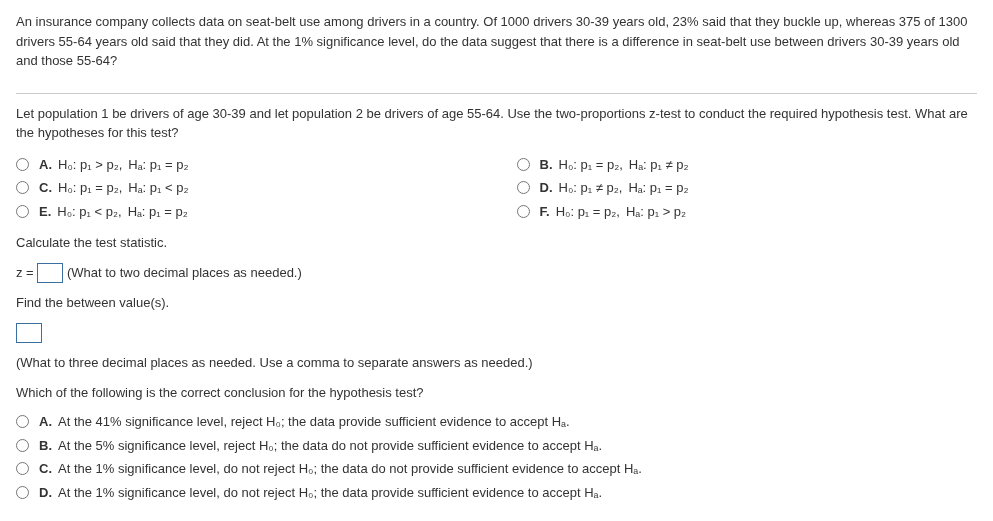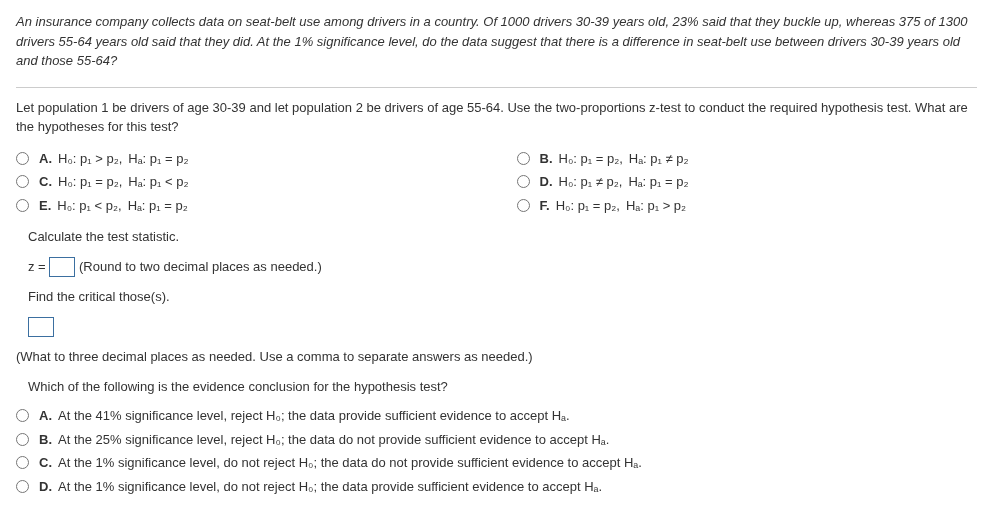--- a/index.html
+++ b/index.html
@@ -7,23 +7,22 @@
       font-size: 13px;
       color: #333;
       margin: 0;
       padding: 12px 16px;
       line-height: 1.5;
       width: 993px;
       box-sizing: border-box;
     }
     .question-block {
       border-bottom: 1px solid #ccc;
-      padding-bottom: 4px;
+      padding-bottom: 10px;
       margin-bottom: 10px;
-      font-style: italic;
     }
     .prompt {
       margin-bottom: 12px;
     }
     .options-grid {
       display: grid;
       grid-template-columns: 1fr 1fr;
       gap: 4px 40px;
       margin: 8px 0 12px 0;
     }
@@ -54,21 +53,21 @@
       height: 16px;
       border: 1px solid #3b6fa0;
       background: #fff;
       vertical-align: middle;
       display: inline-block;
     }
     .hint {
       color: #333;
     }
     .section {
-      margin: 10px 12px;
+      margin: 10px 0;
     }
   </style>
 </head>
 <body>
 
 <div class="question-block">
   <div class="prompt">An insurance company collects data on seat-belt use among drivers in a country. Of 1000 drivers 30-39 years old, 23% said that they buckle up, whereas 375 of 1300 drivers 55-64 years old said that they did. At the 1% significance level, do the data suggest that there is a difference in seat-belt use between drivers 30-39 years old and those 55-64?</div>
 </div>
 
 <div class="prompt">Let population 1 be drivers of age 30-39 and let population 2 be drivers of age 55-64. Use the two-proportions z-test to conduct the required hypothesis test. What are the hypotheses for this test?</div>
@@ -122,46 +121,46 @@
       <span>Hₐ: p₁ &gt; p₂</span>
     </span>
   </div>
 </div>
 
 <div class="section">Calculate the test statistic.</div>
 
 <div class="section">
   <span>z =</span>
   <input type="text" class="inline-input" style="">
-  <span class="hint">(Round to two decimal places as needed.)</span>
+  <span class="hint">(What to two decimal places as needed.)</span>
 </div>
 
-<div class="section">Find the critical those(s).</div>
+<div class="section">Find the between value(s).</div>
 
 <div class="section">
   <input type="text" class="inline-input" style="">
 </div>
 
 <div class="hint">(What to three decimal places as needed. Use a comma to separate answers as needed.)</div>
 
-<div class="section">Which of the following is the evidence conclusion for the hypothesis test?</div>
+<div class="section">Which of the following is the correct conclusion for the hypothesis test?</div>
 
 <div class="stack-options">
   <div class="option-row">
     <input type="radio" name="conc" style="">
     <span class="option-label">
       <span class="letter">A.</span>
       <span>At the 41% significance level, reject H₀; the data provide sufficient evidence to accept Hₐ.</span>
     </span>
   </div>
   <div class="option-row">
     <input type="radio" name="conc" style="">
     <span class="option-label">
       <span class="letter">B.</span>
-      <span>At the 25% significance level, reject H₀; the data do not provide sufficient evidence to accept Hₐ.</span>
+      <span>At the 5% significance level, reject H₀; the data do not provide sufficient evidence to accept Hₐ.</span>
     </span>
   </div>
   <div class="option-row">
     <input type="radio" name="conc" style="">
     <span class="option-label">
       <span class="letter">C.</span>
       <span>At the 1% significance level, do not reject H₀; the data do not provide sufficient evidence to accept Hₐ.</span>
     </span>
   </div>
   <div class="option-row">

